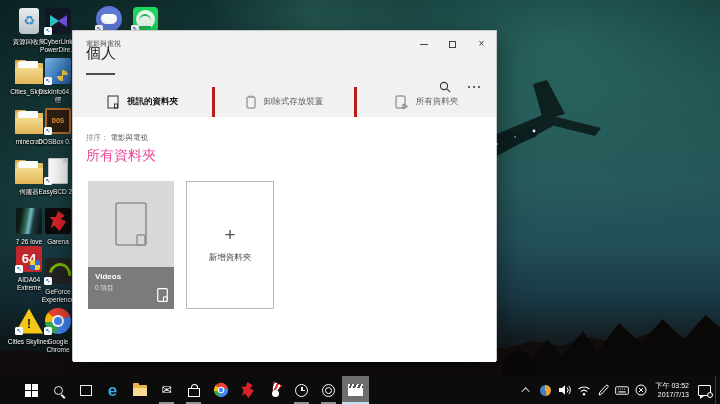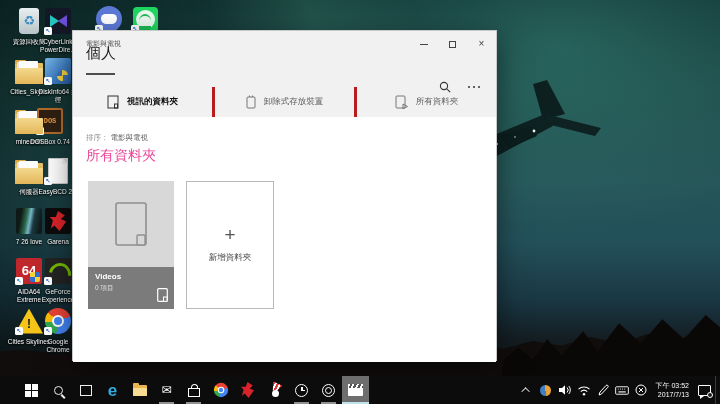--- a/index.html
+++ b/index.html
@@ -221,21 +221,21 @@
       </div>
     </div>
   <div class="dlabel">伺服器</div>
 </div>
 <div class="dicon" style="left:7px;top:206px">
   <div class="ig">
       <div class="ic-photo"></div>
     </div>
   <div class="dlabel">7 26 love</div>
 </div>
-<div class="dicon" style="left:7px;top:256px">
+<div class="dicon" style="left:7px;top:244px">
   <div class="ig">
       <div class="ic-aida">64</div>
       <span class="sc">↖</span>
     </div>
   <div class="dlabel">AIDA64 Extreme</div>
 </div>
 <div class="dicon" style="left:7px;top:306px">
   <div class="ig">
       <div class="ic-warning">!</div>
       <span class="sc">↖</span>
@@ -250,21 +250,21 @@
     </div>
   <div class="dlabel">CyberLink PowerDire...</div>
 </div>
 <div class="dicon" style="left:36px;top:56px">
   <div class="ig">
       <div class="ic-diskinfo"></div>
       <span class="sc">↖</span>
     </div>
   <div class="dlabel">DiskInfo64 捷徑</div>
 </div>
-<div class="dicon" style="left:28px;top:106px">
+<div class="dicon" style="left:36px;top:106px">
   <div class="ig">
       <div class="ic-dosbox">DOS</div>
       <span class="sc">↖</span>
     </div>
   <div class="dlabel">DOSBox 0.74</div>
 </div>
 <div class="dicon" style="left:36px;top:156px">
   <div class="ig">
       <div class="ic-page"></div>
       <span class="sc">↖</span>

